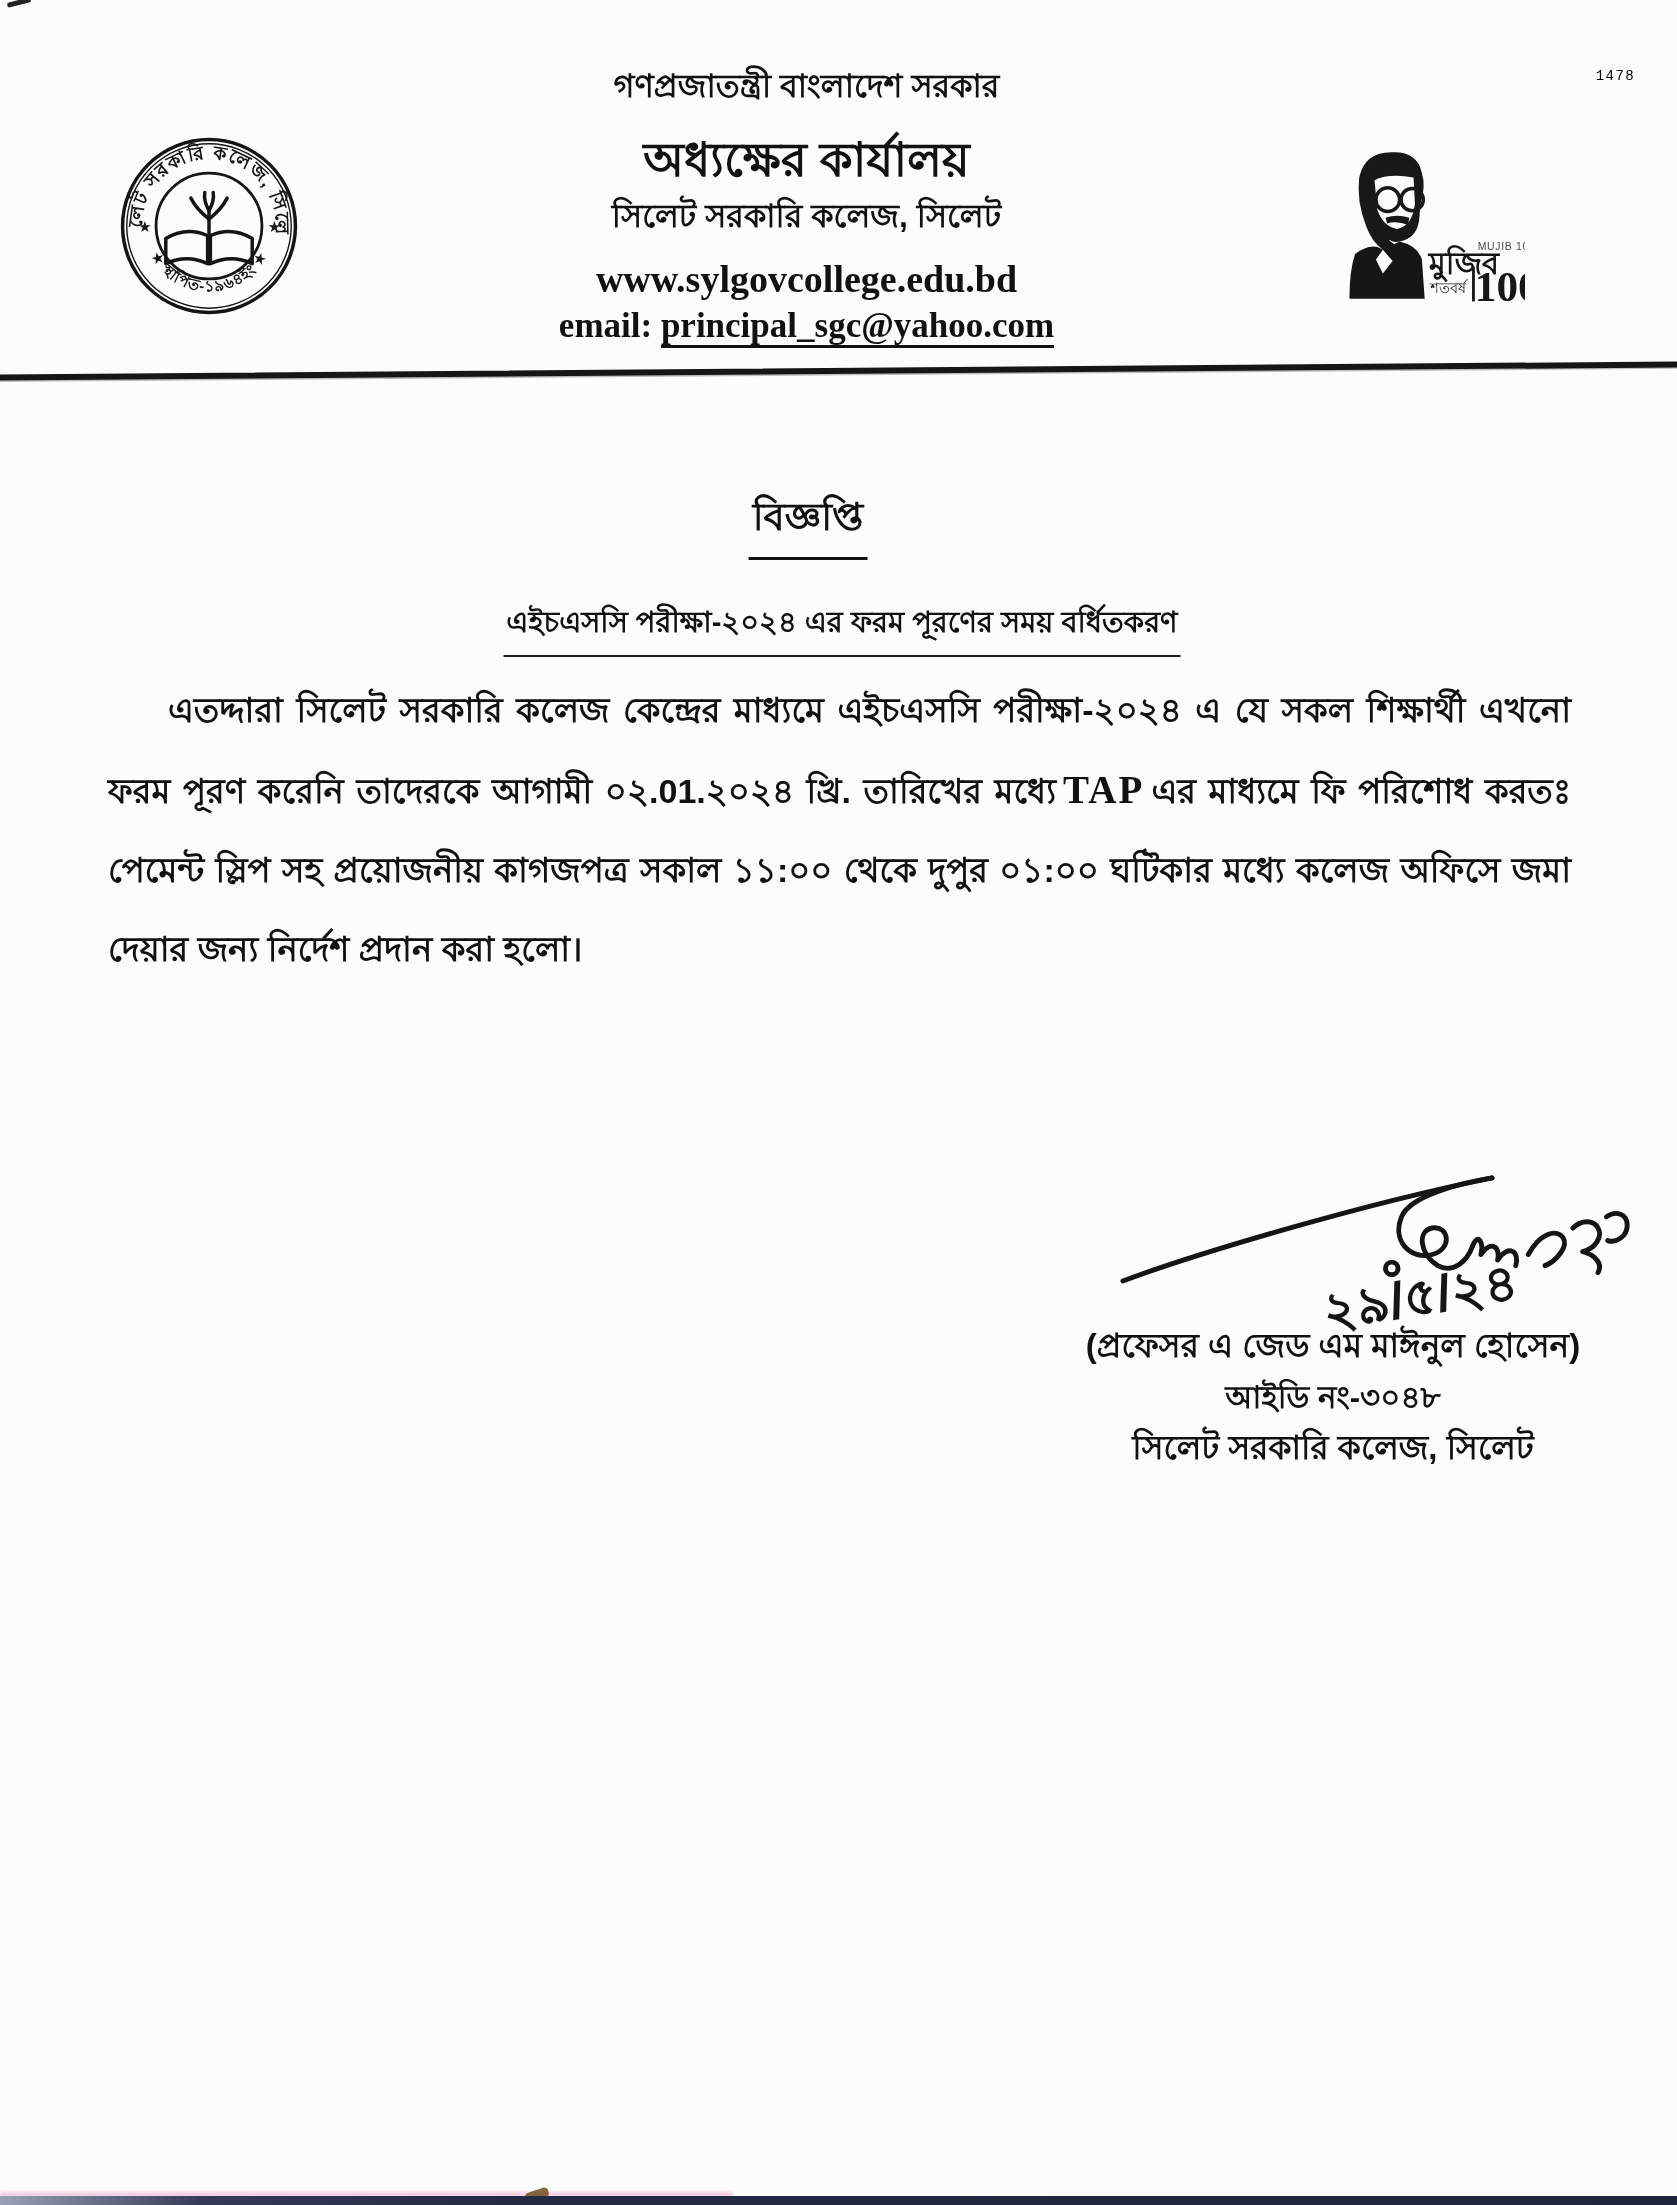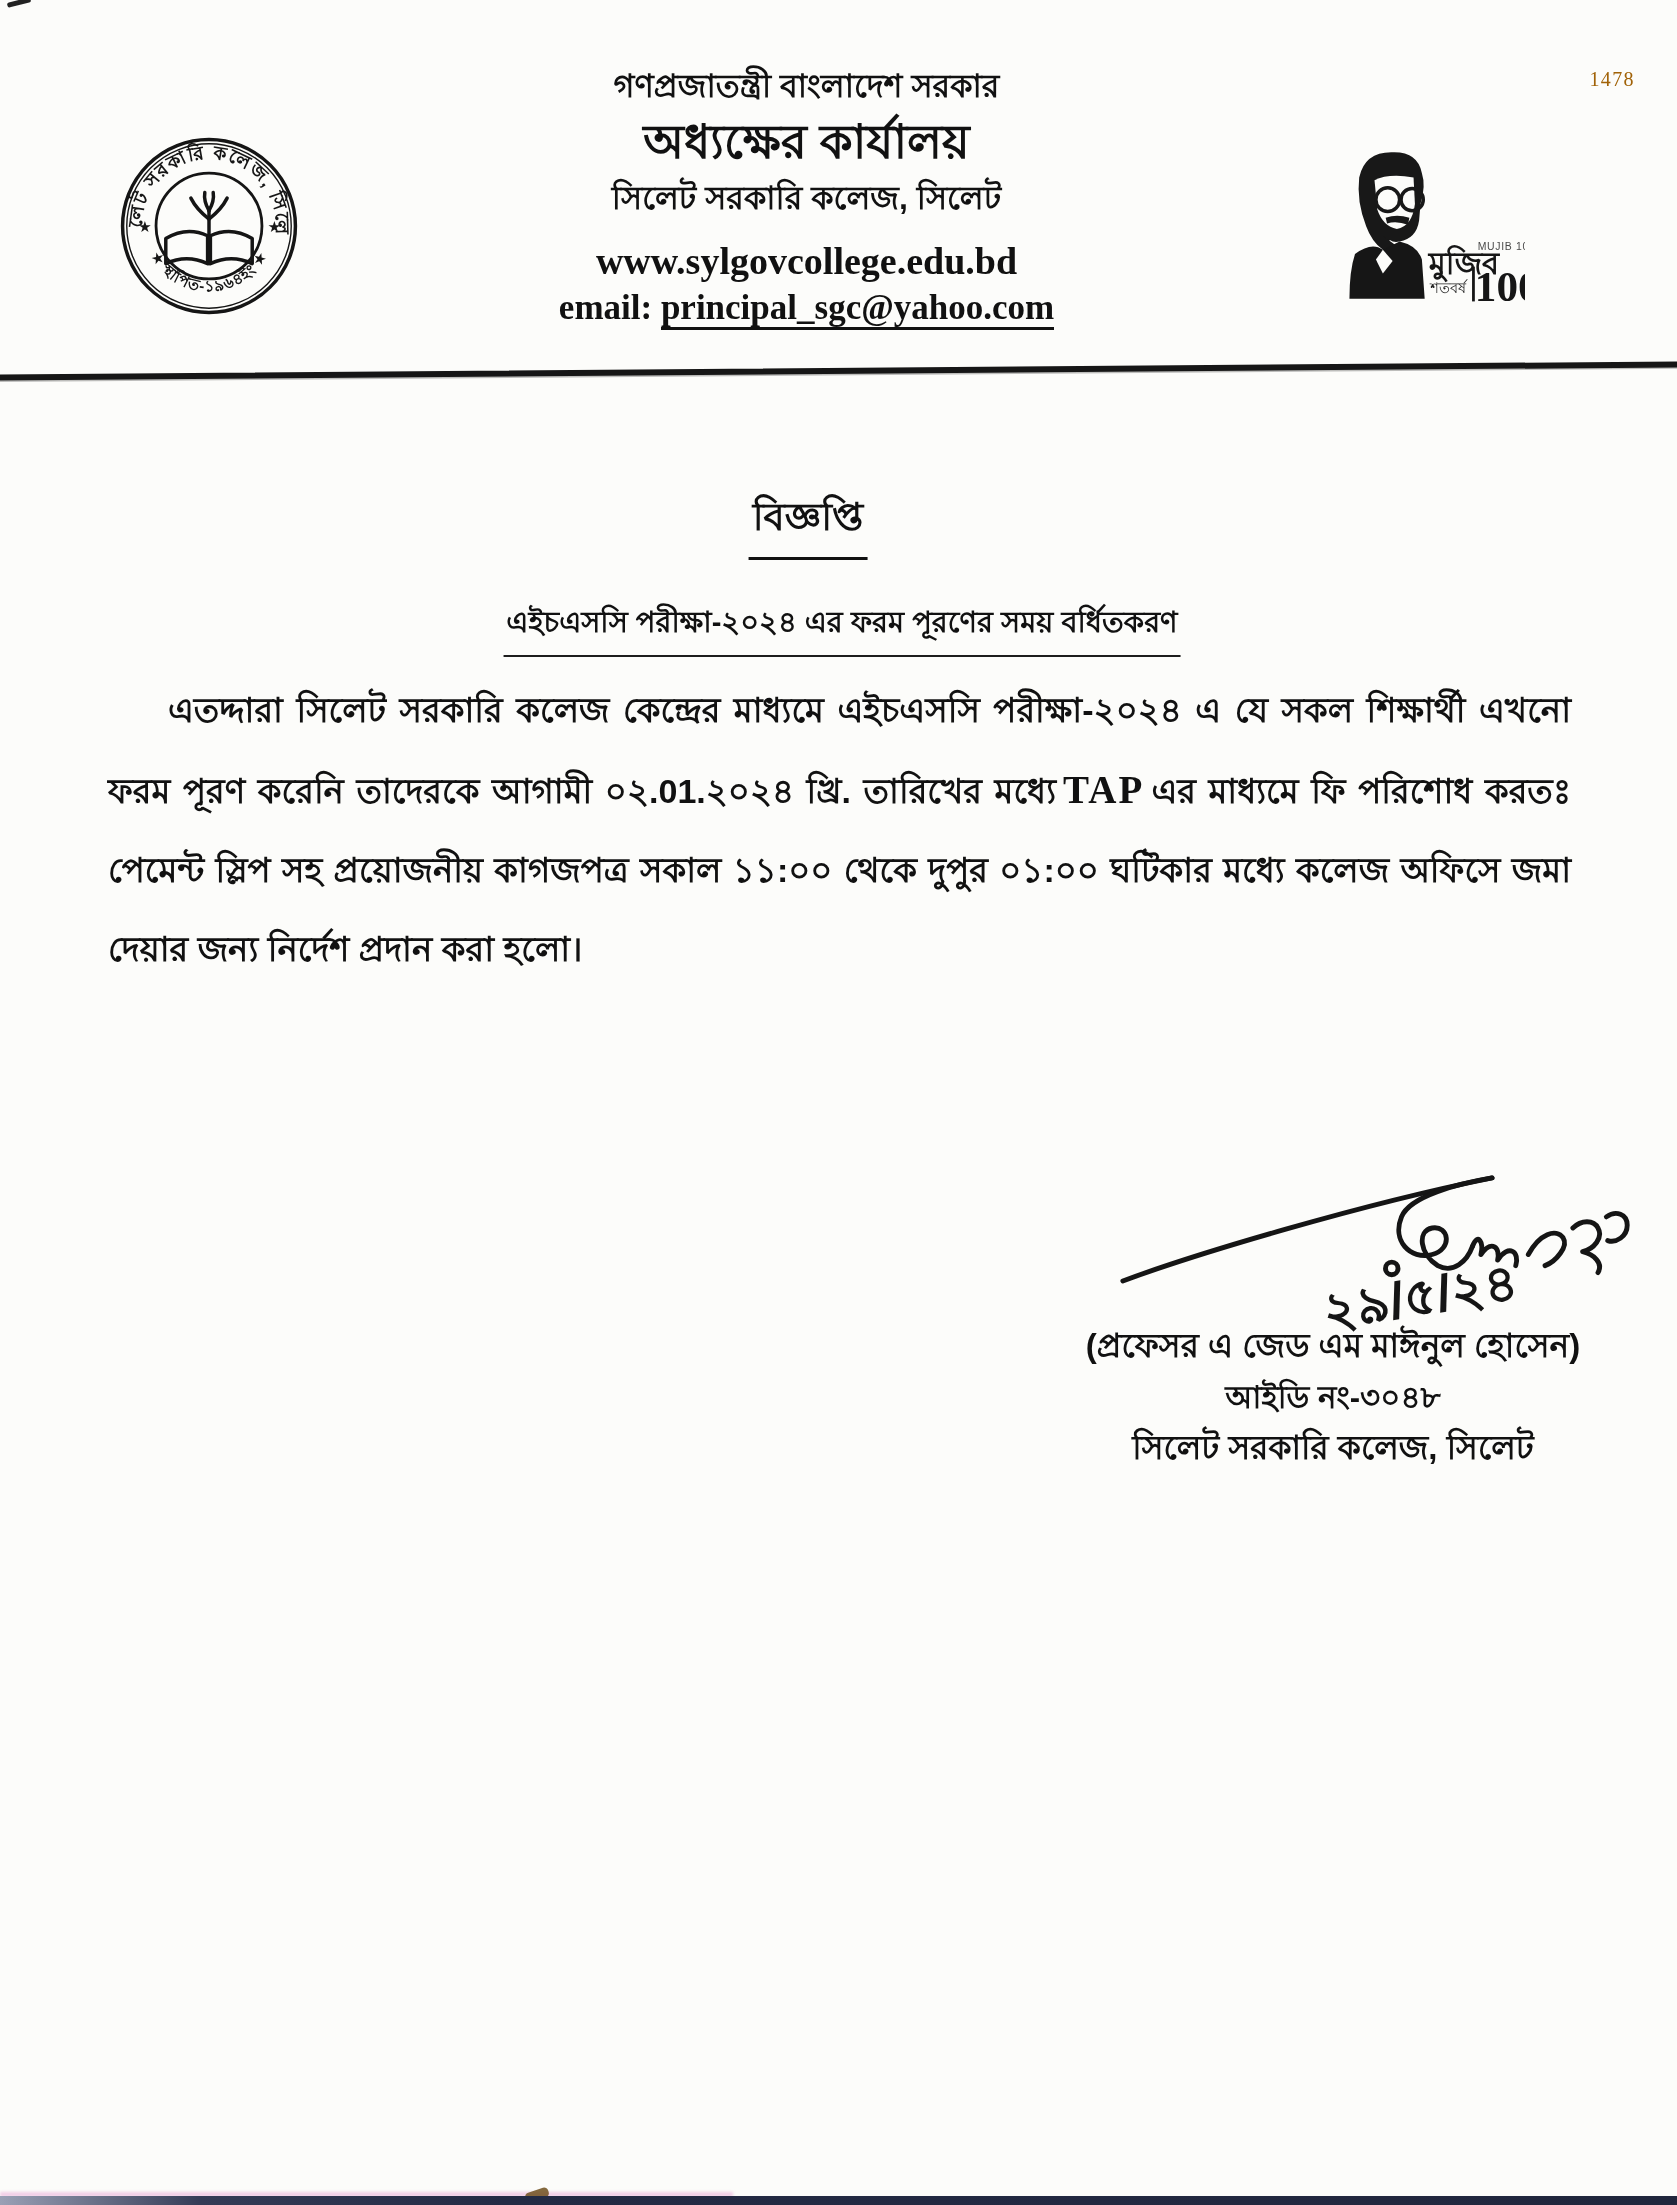--- a/index.html
+++ b/index.html
@@ -8,34 +8,34 @@
     width:1678px;height:2205px;
     margin:0 auto;
     background:#fcfcfa;
     overflow:hidden;
     font-family:"Liberation Sans","DejaVu Sans",sans-serif;
     color:#111;
   }
   
   .page-number{
     position:absolute;top:68px;right:43px;
-    font-family:Liberation Serif, serif;
-    font-size:20px;color:#a16207;letter-spacing:1.4px;
+    font-family:Liberation Mono, monospace;
+    font-size:14px;color:#000000;letter-spacing:1.4px;
     filter:blur(0.4px);
   }
   .corner-mark{
     position:absolute;top:0;left:7px;width:24px;height:4.9px;
     background:#222;transform:rotate(-14deg);border-radius:2.1px;
   }
   .seal{position:absolute;left:117px;top:134px;width:184px;height:184px;}
   .header-block{
     position:absolute;left:447px;top:67px;width:719px;
     text-align:center;line-height:1.22;
   }
-  .h-gov{font-size:32px;font-weight:600;margin-bottom:7px;}
+  .h-gov{font-size:32px;font-weight:600;margin-bottom:25px;}
   .h-office{font-size:47px;font-weight:bold;margin-bottom:8.4px;}
   .h-college{font-size:32px;font-weight:bold;margin-bottom:7px;}
   .h-web{font-family:"Liberation Serif","DejaVu Serif",serif;font-size:38px;font-weight:bold;margin-bottom:2.8px;margin-top:20px;}
   .h-email{font-family:"Liberation Serif","DejaVu Serif",serif;font-size:35px;font-weight:bold;margin-bottom:5.6px;}
   .h-email .addr{border-bottom:3.5px solid #111;padding-bottom:0;}
   .h-phone{font-size:29px;font-weight:bold;}
   .mujib{position:absolute;left:1316px;top:137px;width:209px;height:209px;}
   .divider{
     position:absolute;left:-8.4px;top:368px;width:1696px;height:5.6px;
     background:#161616;transform:rotate(-0.45deg);border-radius:2.8px;

